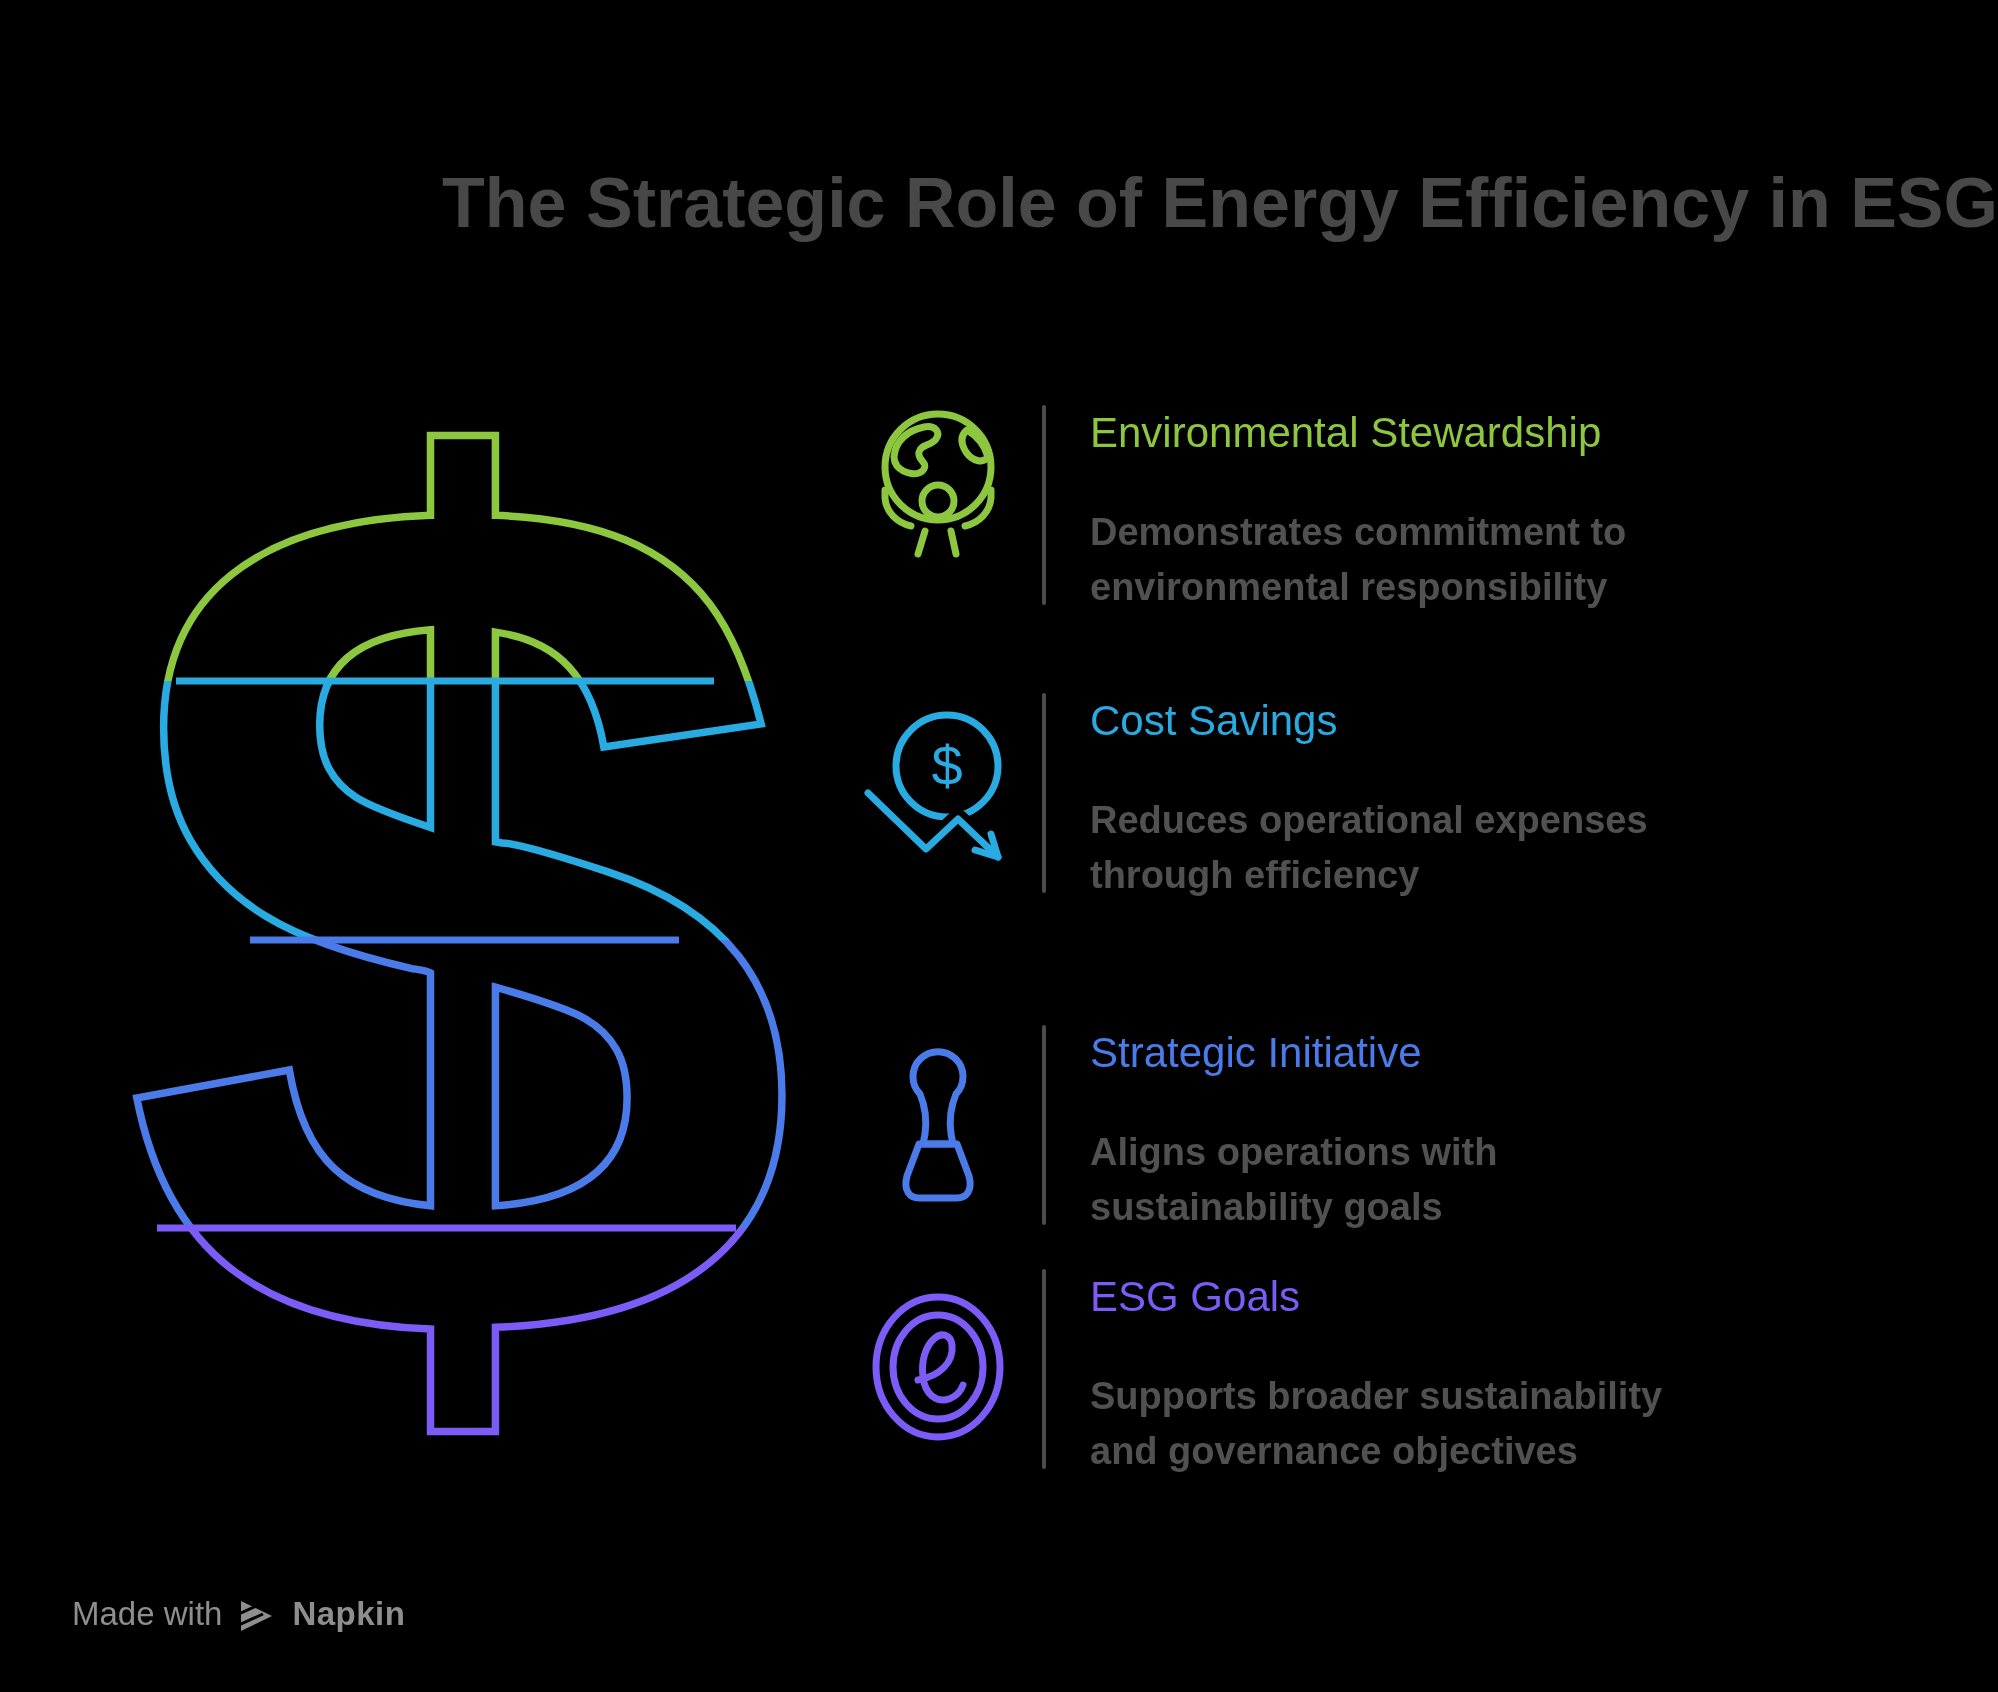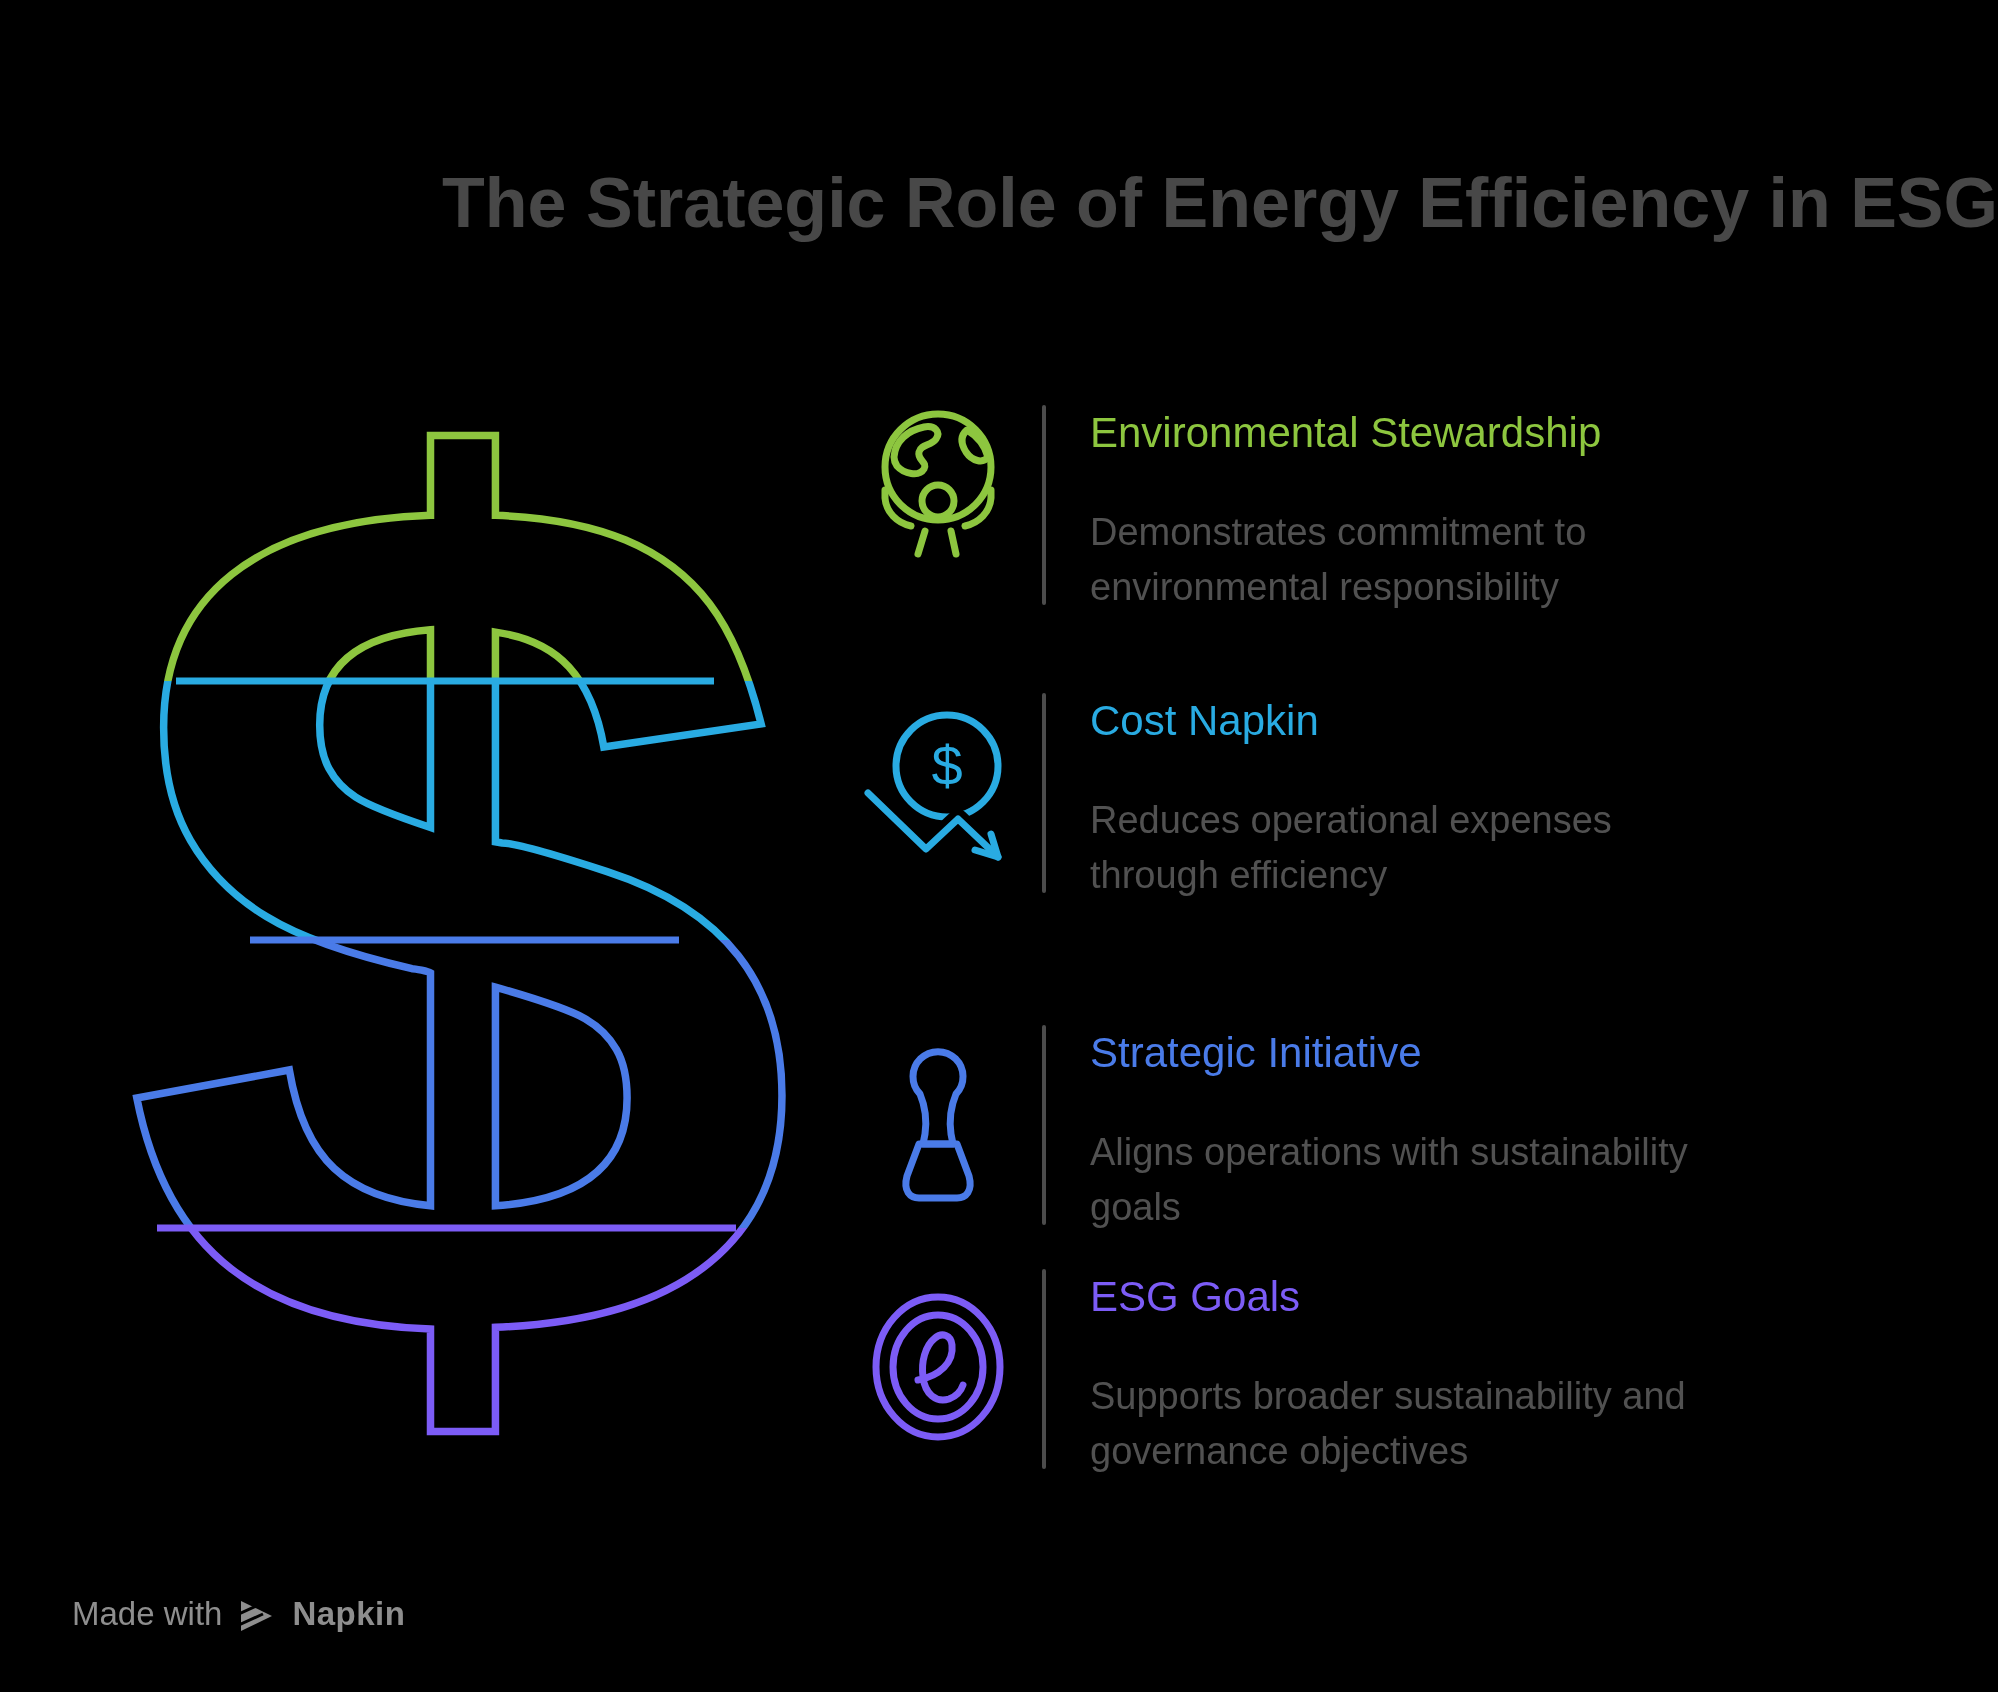--- a/index.html
+++ b/index.html
@@ -23,21 +23,21 @@
   .vline {
     position:absolute; left:184px; top:0;
     width:4px; height:200px; background:#4c4c4c; border-radius:2px;
   }
   .heading {
     position:absolute; left:232px; top:1px; margin:0;
     font-size:42px; font-weight:500; line-height:53px; white-space:nowrap;
   }
   .desc {
     position:absolute; left:232px; top:100px; margin:0;
-    font-size:38px; font-weight:400; line-height:55px;
+    font-size:38px; font-weight:700; line-height:55px;
     color:#515151; max-width:640px;
   }
   .icon-svg { position:absolute; left:0; }
 
   .footer {
     position:absolute; left:72px; top:1586px;
     display:flex; align-items:flex-end; gap:17px;
     color:#8e8e8e; font-size:33px; line-height:40px;
   }
   .footer .brand { font-weight:600; letter-spacing:0.5px;margin-top:8px; }
@@ -92,21 +92,21 @@
         <circle cx="89" cy="69" r="51"></circle>
       </g>
       <path d="M 10 96 L 68 152 L 100 122 L 140 160" stroke="#000000" stroke-width="20"></path>
       <g style="stroke: rgb(41, 171, 226);">
         <path d="M 10 96 L 68 152 L 100 122 L 140 160"></path>
         <path d="M 117 153 L 140 160 L 133 137"></path>
       </g>
       <text x="89" y="88" text-anchor="middle" font-size="56" font-weight="500" stroke="none" style="fill: rgb(41, 171, 226);">$</text>
     </svg>
     <div class="vline"></div>
-    <h2 class="heading" style="color: rgb(41, 171, 226);">Cost Napkin</h2>
+    <h2 class="heading" style="color: rgb(41, 171, 226);">Cost Savings</h2>
     <p class="desc">Reduces operational expenses through efficiency</p>
   </section>
 
   <section class="section" style="top:1025px">
     <svg class="icon-svg" style="top:23px" width="160" height="170" viewBox="0 0 160 170" fill="none" stroke-width="7" stroke-linecap="round" stroke-linejoin="round">
       <g style="stroke: rgb(74, 123, 232);">
         <path d="M 62 46 A 25 25 0 1 1 98 46 C 93 58 91 72 93 86 L 95 96 L 65 96 L 67 86 C 69 72 67 58 62 46 Z"></path>
         <path d="M 61 96 L 99 96 L 111 128 C 115 143 108 150 99 150 L 61 150 C 52 150 45 143 49 128 Z"></path>
       </g>
     </svg>

